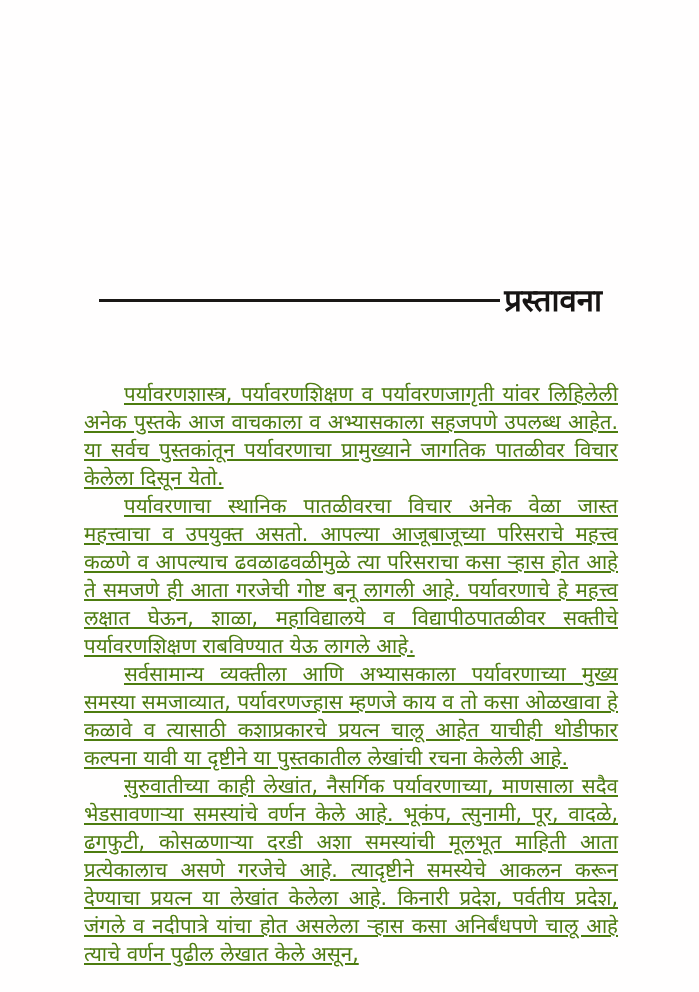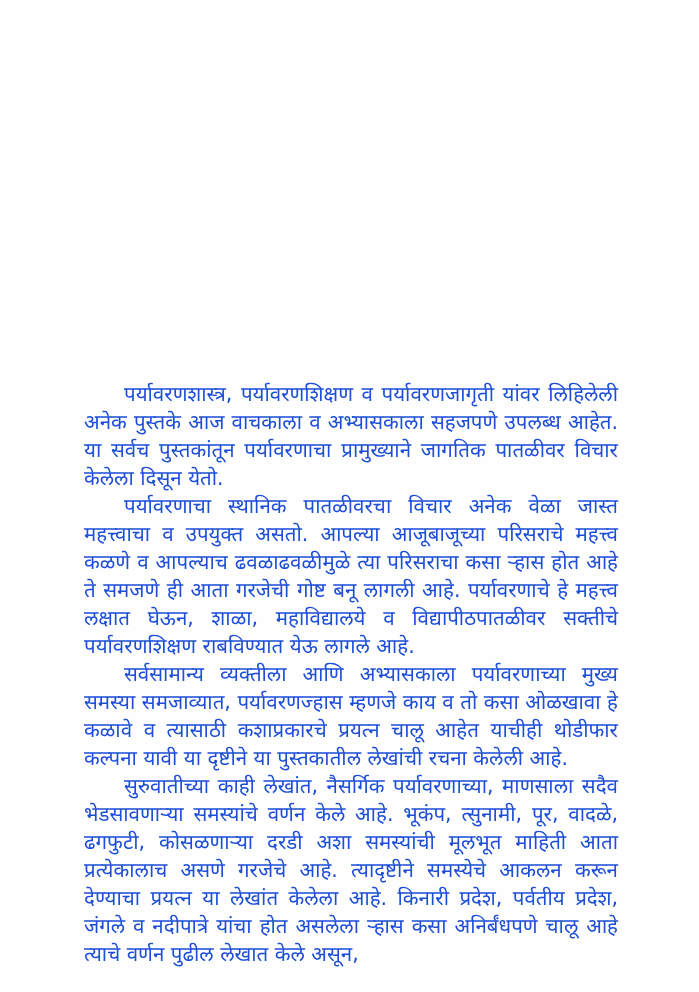--- a/index.html
+++ b/index.html
@@ -44,28 +44,33 @@
     left: 84px;
     right: 81px;
   }
   .body-text p {
     margin: 0;
     padding: 0;
     text-align: justify;
     text-indent: 40px;
     font-size: 20.5px;
     line-height: 28px;
-    color: #1d4ed8;
+    color: #4d7c0f;
+    text-decoration: underline;
   }
 </style>
 </head>
 <body>
 
 <div class="page">
 
+  <div class="title-row">
+    <div class="title-rule"></div>
+    <div class="chapter-title">प्रस्तावना</div>
+  </div>
 
   <div class="body-text">
     <p>पर्यावरणशास्त्र, पर्यावरणशिक्षण व पर्यावरणजागृती यांवर लिहिलेली अनेक पुस्तके आज वाचकाला व अभ्यासकाला सहजपणे उपलब्ध आहेत. या सर्वच पुस्तकांतून पर्यावरणाचा प्रामुख्याने जागतिक पातळीवर विचार केलेला दिसून येतो.</p>
     <p>पर्यावरणाचा स्थानिक  पातळीवरचा विचार अनेक वेळा जास्त महत्त्वाचा व उपयुक्त असतो. आपल्या आजूबाजूच्या परिसराचे महत्त्व कळणे व आपल्याच ढवळाढवळीमुळे त्या परिसराचा कसा ऱ्हास होत आहे ते समजणे ही आता गरजेची गोष्ट बनू लागली आहे. पर्यावरणाचे हे महत्त्व लक्षात घेऊन, शाळा, महाविद्यालये व विद्यापीठपातळीवर सक्तीचे पर्यावरणशिक्षण राबविण्यात येऊ लागले आहे.</p>
     <p>सर्वसामान्य व्यक्तीला आणि अभ्यासकाला पर्यावरणाच्या मुख्य समस्या समजाव्यात, पर्यावरणज्हास म्हणजे काय व तो कसा ओळखावा हे कळावे व त्यासाठी कशाप्रकारचे प्रयत्न चालू आहेत याचीही थोडीफार कल्पना यावी या दृष्टीने या पुस्तकातील लेखांची रचना केलेली आहे.</p>
     <p>सुरुवातीच्या काही लेखांत, नैसर्गिक पर्यावरणाच्या, माणसाला सदैव भेडसावणाऱ्या समस्यांचे वर्णन केले आहे. भूकंप, त्सुनामी, पूर, वादळे, ढगफुटी, कोसळणाऱ्या दरडी अशा समस्यांची मूलभूत माहिती आता प्रत्येकालाच असणे गरजेचे आहे. त्यादृष्टीने समस्येचे आकलन करून देण्याचा प्रयत्न या लेखांत केलेला आहे. किनारी प्रदेश, पर्वतीय प्रदेश, जंगले व नदीपात्रे यांचा होत असलेला ऱ्हास कसा अनिर्बंधपणे चालू आहे त्याचे वर्णन पुढील लेखात केले असून,</p>
   </div>
 
 </div>
 

